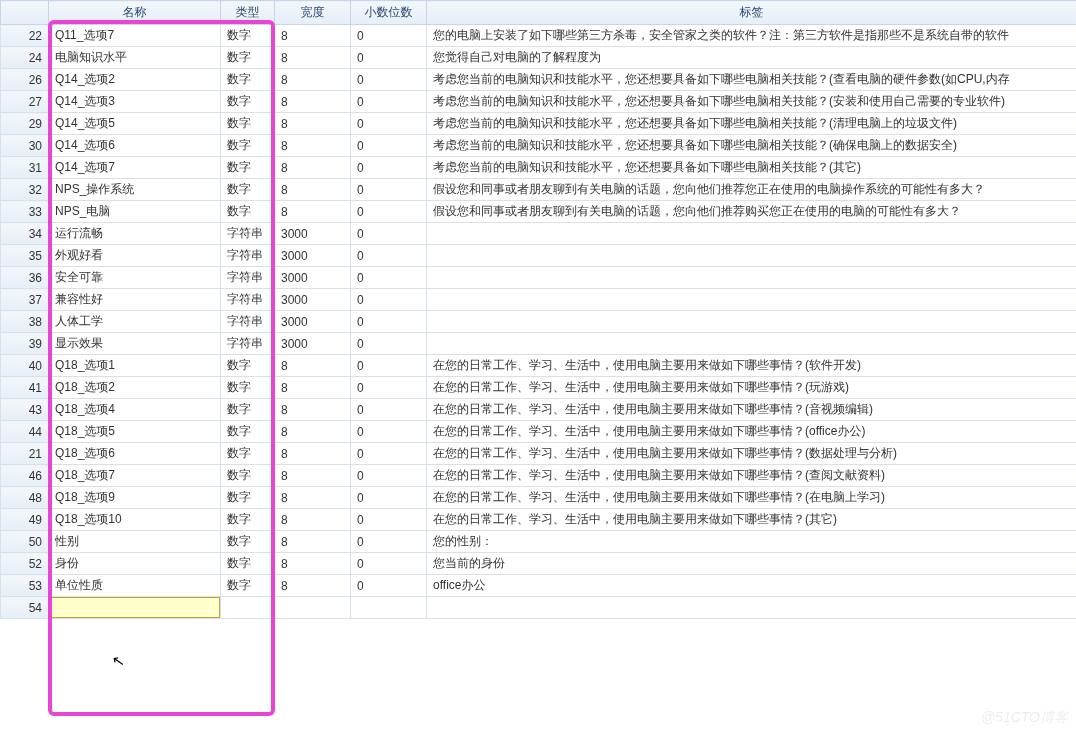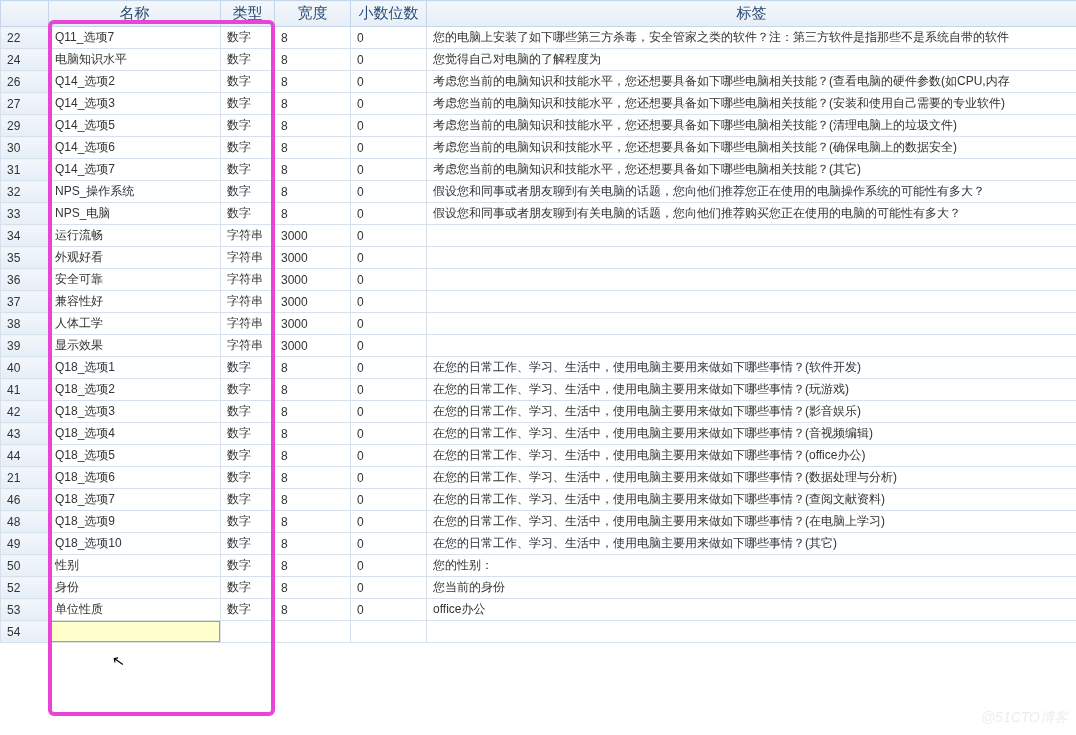--- a/index.html
+++ b/index.html
@@ -19,34 +19,34 @@
       table-layout: fixed;
     }
     .grid th {
       background: linear-gradient(#f3f7fb, #e6eef7);
       border: 1px solid #c5d6e8;
       color: #2b4a6f;
       font-weight: normal;
       padding: 3px 4px;
       text-align: center;
       height: 20px;
-      font-size: 15px;
+      font-size: 12px;
     }
     .grid td {
       border: 1px solid #d6e1ec;
       padding: 0 6px;
       height: 22px;
       white-space: nowrap;
       overflow: hidden;
       font-size: 12px;
       color: #333;
     }
     .rowhdr {
       background: linear-gradient(#f3f7fb, #e6eef7);
-      text-align: left;
+      text-align: right;
       color: #2b4a6f;
       border: 1px solid #c5d6e8;
     }
     .col-rownum { width: 48px; }
     .col-name   { width: 172px; }
     .col-type   { width: 54px; }
     .col-width  { width: 76px; }
     .col-dec    { width: 76px; }
     .col-label  { width: 650px; }
     .editcell {
@@ -238,28 +238,20 @@
       </tr>
       <tr>
         <td class="rowhdr">41</td>
         <td>Q18_选项2</td>
         <td>数字</td>
         <td class="num">8</td>
         <td class="num">0</td>
         <td>在您的日常工作、学习、生活中，使用电脑主要用来做如下哪些事情？(玩游戏)</td>
       </tr>
       <tr>
-        <td class="rowhdr">42</td>
-        <td>Q18_选项3</td>
-        <td>数字</td>
-        <td class="num">8</td>
-        <td class="num">0</td>
-        <td>在您的日常工作、学习、生活中，使用电脑主要用来做如下哪些事情？(影音娱乐)</td>
-      </tr>
-      <tr>
         <td class="rowhdr">43</td>
         <td>Q18_选项4</td>
         <td>数字</td>
         <td class="num">8</td>
         <td class="num">0</td>
         <td>在您的日常工作、学习、生活中，使用电脑主要用来做如下哪些事情？(音视频编辑)</td>
       </tr>
       <tr>
         <td class="rowhdr">44</td>
         <td>Q18_选项5</td>

